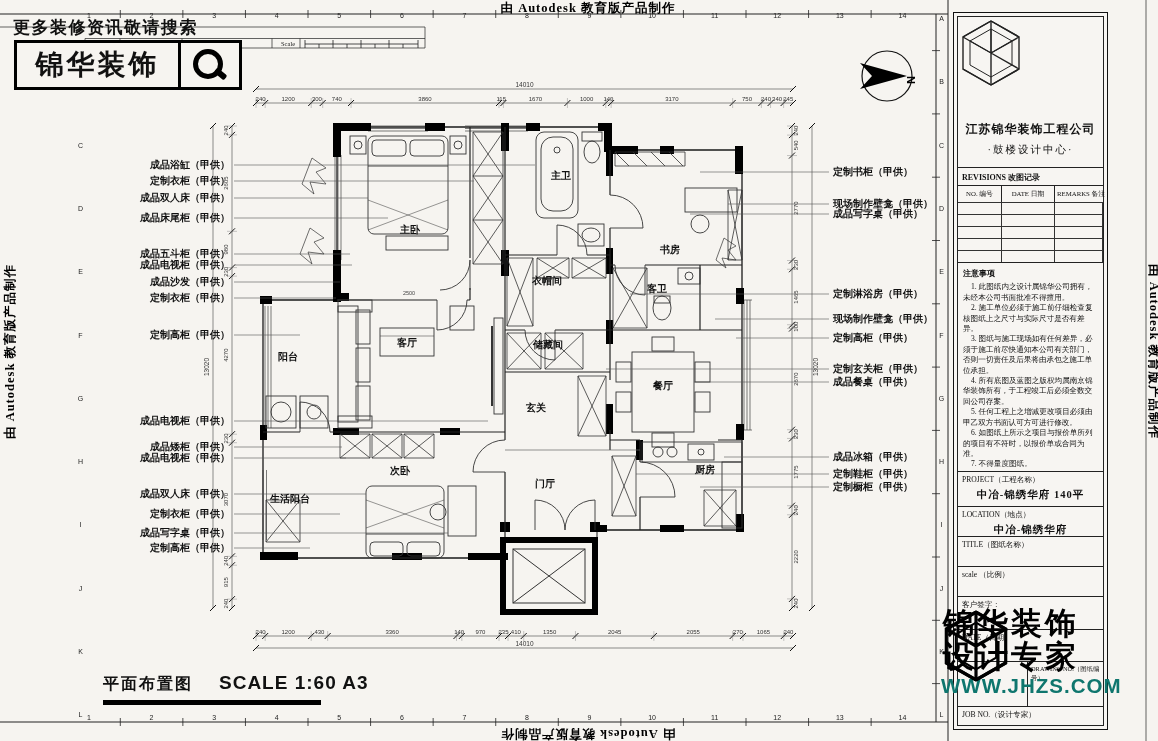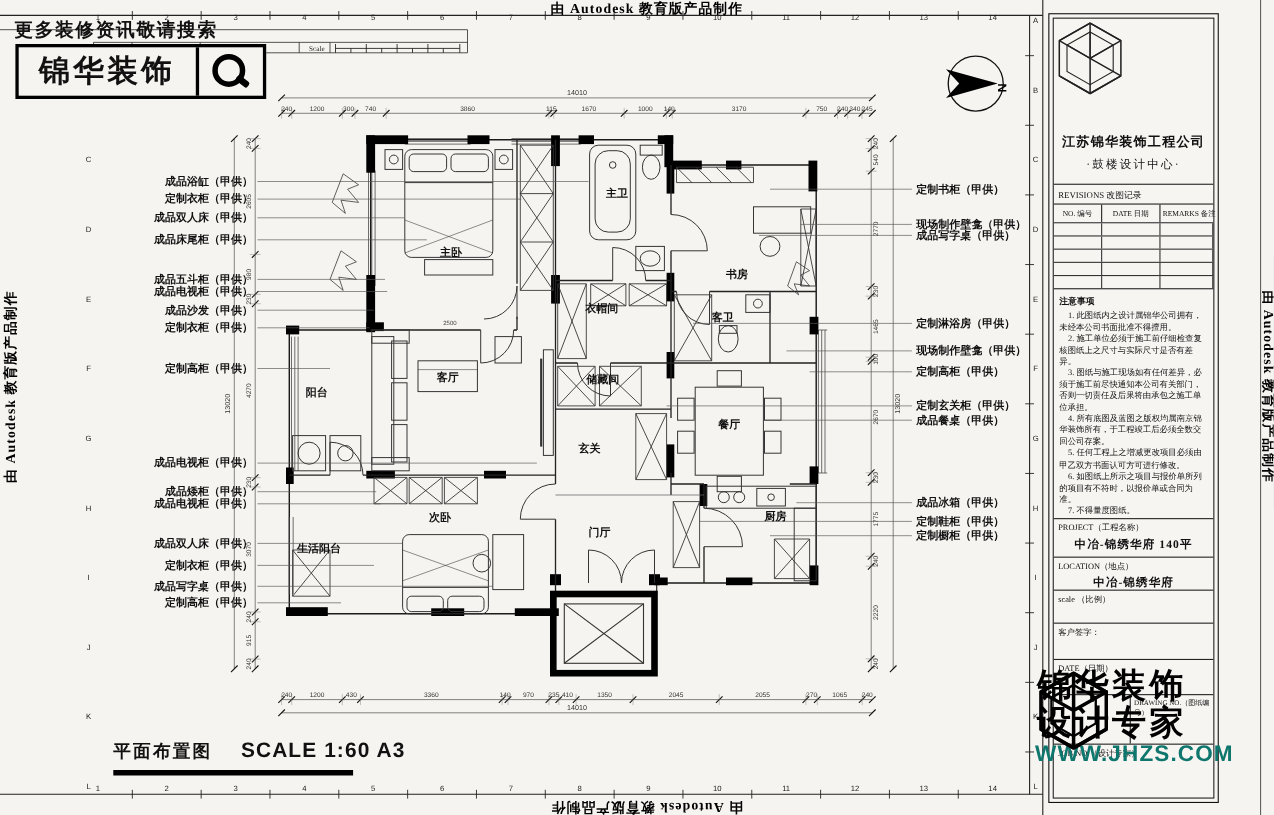--- a/index.html
+++ b/index.html
@@ -24,21 +24,21 @@
   .mag-cell{width:58px;border-left:3px solid #000;position:relative;}
   .mag-circle{position:absolute;left:12px;top:6px;width:20px;height:20px;border:5px solid #000;border-radius:50%;}
   .mag-handle{position:absolute;left:33px;top:28px;width:13px;height:6px;background:#000;transform:rotate(38deg);border-radius:2px;}
   
   .titleblock{left:953px;top:12px;width:155px;height:718px;border:1.6px solid #111;background:#f7f5f2;box-sizing:border-box;padding-left:40px;}
   .tb-inner{position:absolute;left:3px;top:3px;right:3px;bottom:3px;border:0.8px solid #222;
             display:flex;flex-direction:column;box-sizing:border-box;}
   .tb-logo{height:104px;display:flex;align-items:center;justify-content:center;}
   .tb-company{text-align:center;font-family:"Liberation Serif",serif;font-weight:bold;font-size:12px;letter-spacing:1px;}
   .tb-dept{text-align:center;font-family:"Liberation Serif",serif;font-size:10.5px;margin-top:5px;letter-spacing:2px;}
-  .tb-revtitle{margin-top:10px;border-top:1px solid #222;font-size:8px;font-weight:normal;padding:4px 4px 2px 4px;
+  .tb-revtitle{margin-top:10px;border-top:1px solid #222;font-size:8px;font-weight:bold;padding:4px 4px 2px 4px;
                font-family:"Liberation Serif",serif;}
   .tb-revhead{border-top:1px solid #222;display:grid;grid-template-columns:44px 53px 1fr;font-size:6.8px;
               font-family:"Liberation Serif",serif;}
   .tb-revhead span{padding:3px 2px;border-right:1px solid #222;text-align:center;white-space:nowrap;}
   .tb-revhead span:last-child{border-right:none;}
   .tb-emptyrow{height:11px;border-top:0.8px solid #333;display:grid;grid-template-columns:44px 53px 1fr;}
   .tb-emptyrow i{border-right:0.8px solid #333;}
   .tb-notes{border-top:1px solid #222;flex:0 0 196px;padding:6px 5px;font-size:7.6px;line-height:10.4px;
             font-family:"Liberation Serif",serif;overflow:hidden;}
   .tb-notes .nt{font-weight:bold;margin-bottom:3px;font-size:8px;}
@@ -709,20 +709,23 @@
           </div>
       </div>
       <div class="tb-field f-project">
         <div>PROJECT（工程名称）</div>
         <div class="val">中冶-锦绣华府 140平</div>
       </div>
       <div class="tb-field f-location">
         <div>LOCATION（地点）</div>
         <div class="val">中冶-锦绣华府</div>
       </div>
+      <div class="tb-field f-title">
+        <div>TITLE（图纸名称）</div>
+      </div>
       <div class="tb-field f-scale">
         <div>scale （比例）</div>
       </div>
       <div class="tb-field f-sign">
         <div>客户签字：</div>
       </div>
       <div class="tb-field f-date">
         <div>DATE（日期）</div>
       </div>
       <div class="tb-field f-drawno">

